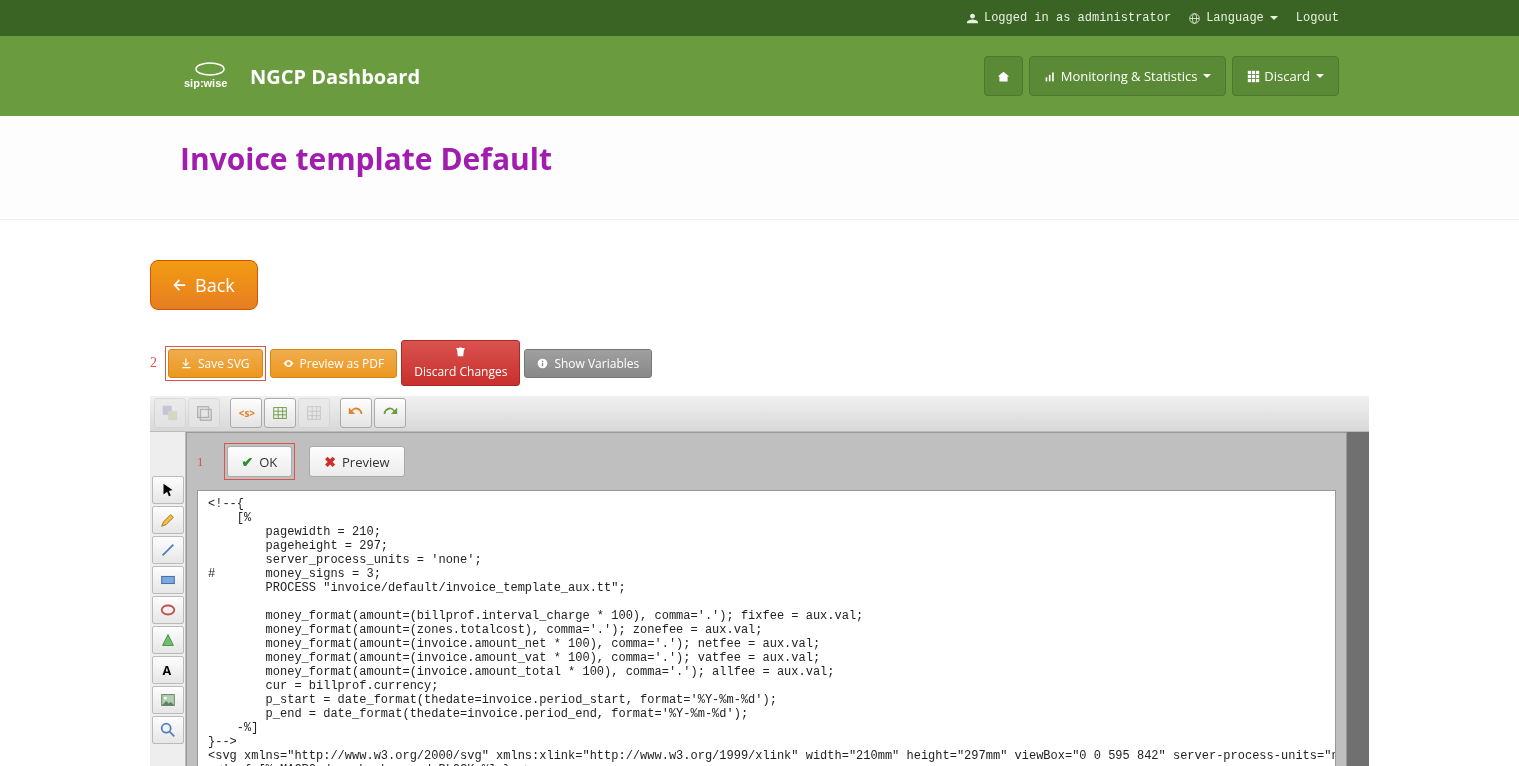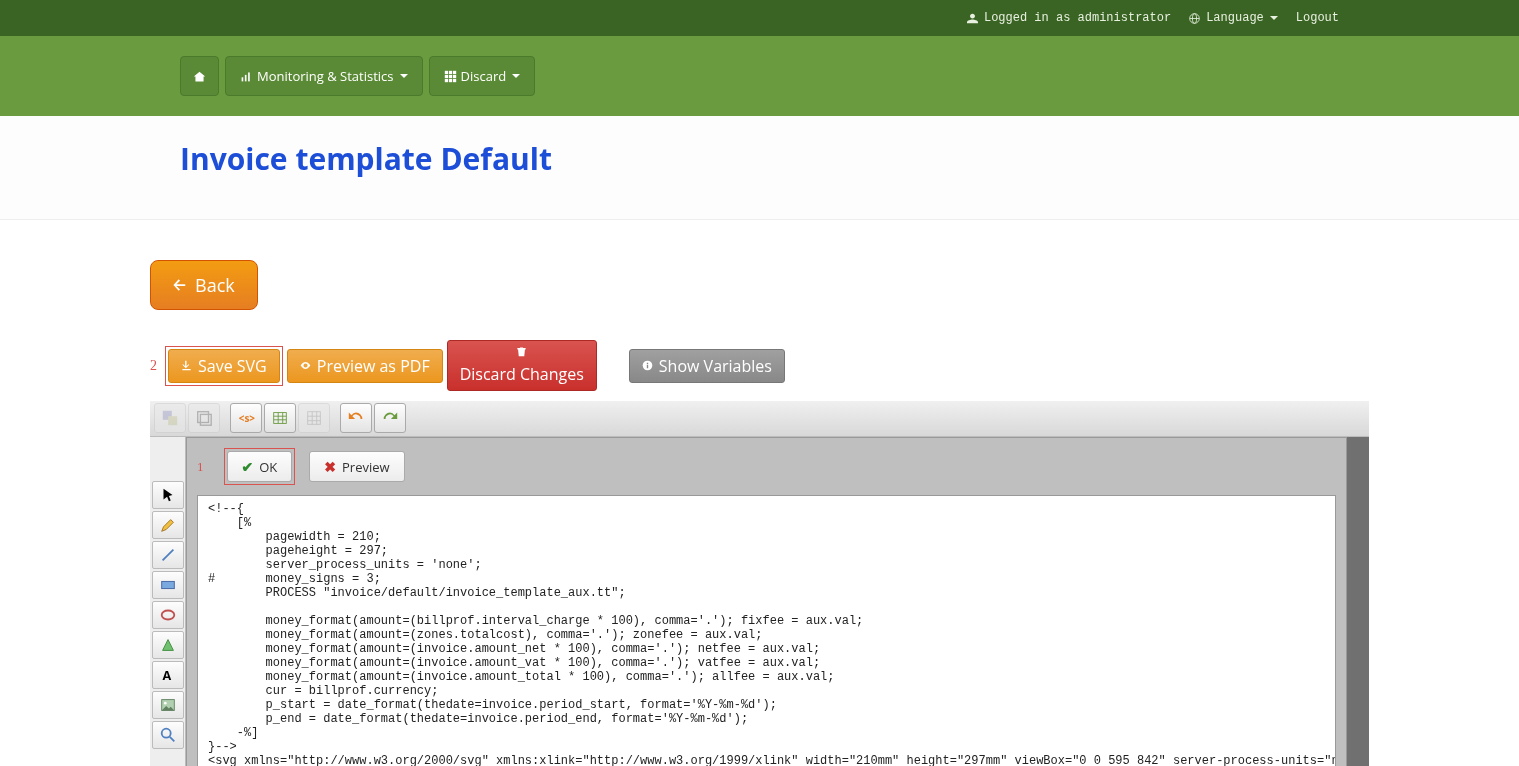--- a/index.html
+++ b/index.html
@@ -14,35 +14,35 @@
 .brand { display: flex; align-items: center; gap: 10px; }
 .brand-logo-svg { width: 60px; height: 30px; }
 .brand-title { color: #fff; font-size: 20px; font-weight: 700; }
 .nav-buttons { display: flex; gap: 6px; }
 .nav-btn { background: #5a8a35; border: 1px solid #4a7a2b; border-radius: 4px; color: #fff; padding: 10px 14px; font-size: 13px; display: inline-flex; align-items: center; gap: 4px; cursor: pointer; }
 .nav-btn.icon-only { padding: 10px 12px; }
 .nav-btn svg { width: 13px; height: 13px; fill: #fff; }
 .nav-btn .caret-down { border-top-color: #fff; margin-left: 2px; }
 
 .page-title-bar { background: #fdfdfd; border-bottom: 1px solid #eee; padding: 22px 180px 40px 180px; }
-.page-title { font-size: 30px; font-weight: 700; color: #1d4ed8; }
+.page-title { font-size: 30px; font-weight: 700; color: #a21caf; }
 
 .content { padding: 40px 150px 0 150px; }
 .back-btn { background: linear-gradient(to bottom, #f39c12, #e67e22); border: 1px solid #d35400; border-radius: 8px; color: #fff; padding: 12px 22px; font-size: 18px; display: inline-flex; align-items: center; gap: 8px; cursor: pointer; }
 .back-btn svg { width: 14px; height: 14px; fill: #fff; }
 
 .action-row { margin-top: 30px; display: flex; align-items: center; gap: 4px; }
 .callout-num { color: #d9534f; font-size: 14px; margin-right: 4px; font-family: serif; }
 .callout-box { border: 1px solid #d9534f; padding: 2px; display: inline-block; }
 
-.btn { border-radius: 3px; color: #fff; padding: 5px 12px; font-size: 16px; display: inline-flex; align-items: center; gap: 6px; cursor: pointer; border: 1px solid transparent; }
+.btn { border-radius: 3px; color: #fff; padding: 5px 12px; font-size: 12px; display: inline-flex; align-items: center; gap: 6px; cursor: pointer; border: 1px solid transparent; }
 .btn svg { width: 11px; height: 11px; fill: #fff; }
 .btn-orange { background: linear-gradient(to bottom, #f0ad4e, #ec971f); border-color: #d58512; }
 .btn-red { background: linear-gradient(to bottom, #d9534f, #c9302c); border-color: #ac2925; flex-direction: column; }
-.btn-grey { background: linear-gradient(to bottom, #a0a0a0, #888); border-color: #777; margin-left: 28px; }
+.btn-grey { background: linear-gradient(to bottom, #a0a0a0, #888); border-color: #777; }
 
 .editor-frame { margin-top: 10px; background: #707070; padding: 0; position: relative; overflow: hidden; height: 420px; }
 .editor-toolbar { background: linear-gradient(to bottom, #f0f0f0, #d8d8d8); height: 36px; border-bottom: 1px solid #bbb; padding: 2px 4px; display: flex; gap: 2px; }
 .tb-btn { width: 32px; height: 30px; border: 1px solid #aaa; border-radius: 3px; background: linear-gradient(to bottom, #fefefe, #e3e3e3); display: inline-flex; align-items: center; justify-content: center; cursor: pointer; }
 .tb-btn.disabled { opacity: 0.55; cursor: default; background: #e8e8e8; border-color: #ccc; }
 .tb-btn svg { width: 18px; height: 18px; }
 
 .editor-body { display: flex; height: calc(100% - 36px); position: relative; }
 .tool-palette { width: 36px; background: #eeeeee; border-right: 1px solid #bbb; display: flex; flex-direction: column; padding-top: 44px; gap: 2px; }
 .palette-btn { width: 32px; height: 28px; margin: 0 auto; border: 1px solid #bbb; border-radius: 2px; background: linear-gradient(to bottom, #fdfdfd, #e6e6e6); display: inline-flex; align-items: center; justify-content: center; cursor: pointer; }
@@ -77,20 +77,27 @@
         <ellipse cx="8" cy="8" rx="3" ry="7" fill="none" stroke="#e8f0e0" stroke-width="1.2"></ellipse>
         <line x1="1" y1="8" x2="15" y2="8" stroke="#e8f0e0" stroke-width="1.2"></line>
       </svg>
     <span>Language</span>
     <span class="caret-down"></span>
   </span>
   <span class="topbar-item">Logout</span>
 </div>
 
 <div class="navbar">
+  <div class="brand">
+    <svg class="brand-logo-svg" viewBox="0 0 60 30">
+      <ellipse cx="30" cy="8" rx="14" ry="6" fill="none" stroke="#fff" stroke-width="1.5"></ellipse>
+      <text x="4" y="26" fill="#fff" font-size="11" font-weight="bold" font-family="Arial">sip:wise</text>
+    </svg>
+    <span class="brand-title">NGCP Dashboard</span>
+  </div>
   <div class="nav-buttons">
     <span class="nav-btn icon-only">
       <svg viewBox="0 0 16 16">
           <path d="M8 2l7 6h-2v6H3V8H1z"></path>
         </svg>
     </span>
     <span class="nav-btn">
       <svg viewBox="0 0 16 16">
           <rect x="2" y="9" width="2" height="5"></rect>
           <rect x="6" y="6" width="2" height="8"></rect>

